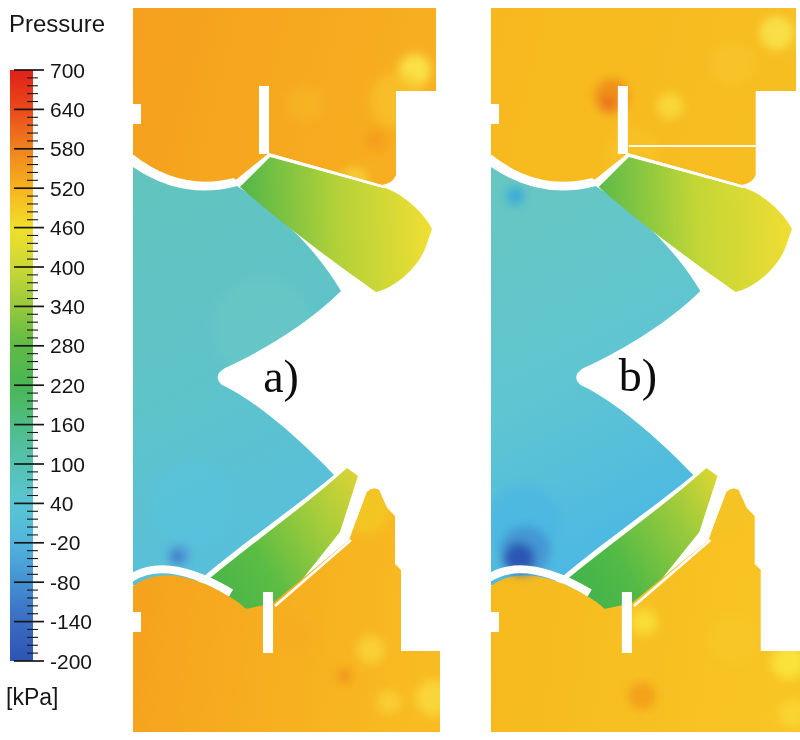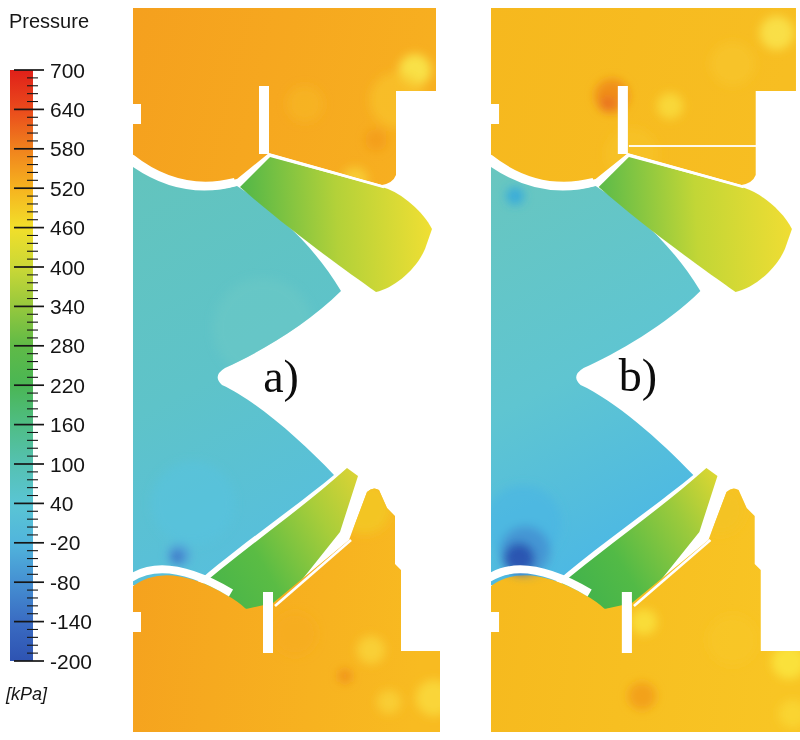--- a/index.html
+++ b/index.html
@@ -1,20 +1,20 @@
 <!DOCTYPE html>
 <html><head>
 <meta charset="utf-8">
 <style>
   html,body{margin:0;padding:0;background:#ffffff;}
   .fig{position:relative;width:800px;height:740px;background:#ffffff;overflow:hidden;
        font-family:"Liberation Sans",sans-serif;}
   .legend{position:absolute;left:0;top:0;width:130px;height:740px;}
-  .legend-title{position:absolute;left:9px;top:10px;font-size:20px;color:#161616;}
-  .legend-unit{position:absolute;left:6px;top:684px;font-size:18px;color:#161616;font-style:italic;}
+  .legend-title{position:absolute;left:9px;top:10px;font-size:24px;color:#161616;}
+  .legend-unit{position:absolute;left:6px;top:684px;font-size:23px;color:#161616;}
   .cbar-svg{position:absolute;left:0;top:0;}
   .cb-label{font-family:"Liberation Sans",sans-serif;font-size:21px;fill:#141414;}
   .panel{position:absolute;top:8px;}
   .panel-label{position:absolute;transform:translate(-50%,-50%);
        font-family:"Liberation Serif",serif;font-size:46px;color:#0d0d0d;white-space:nowrap;}
 </style>
 </head>
 <body>
 
 <div class="fig">

